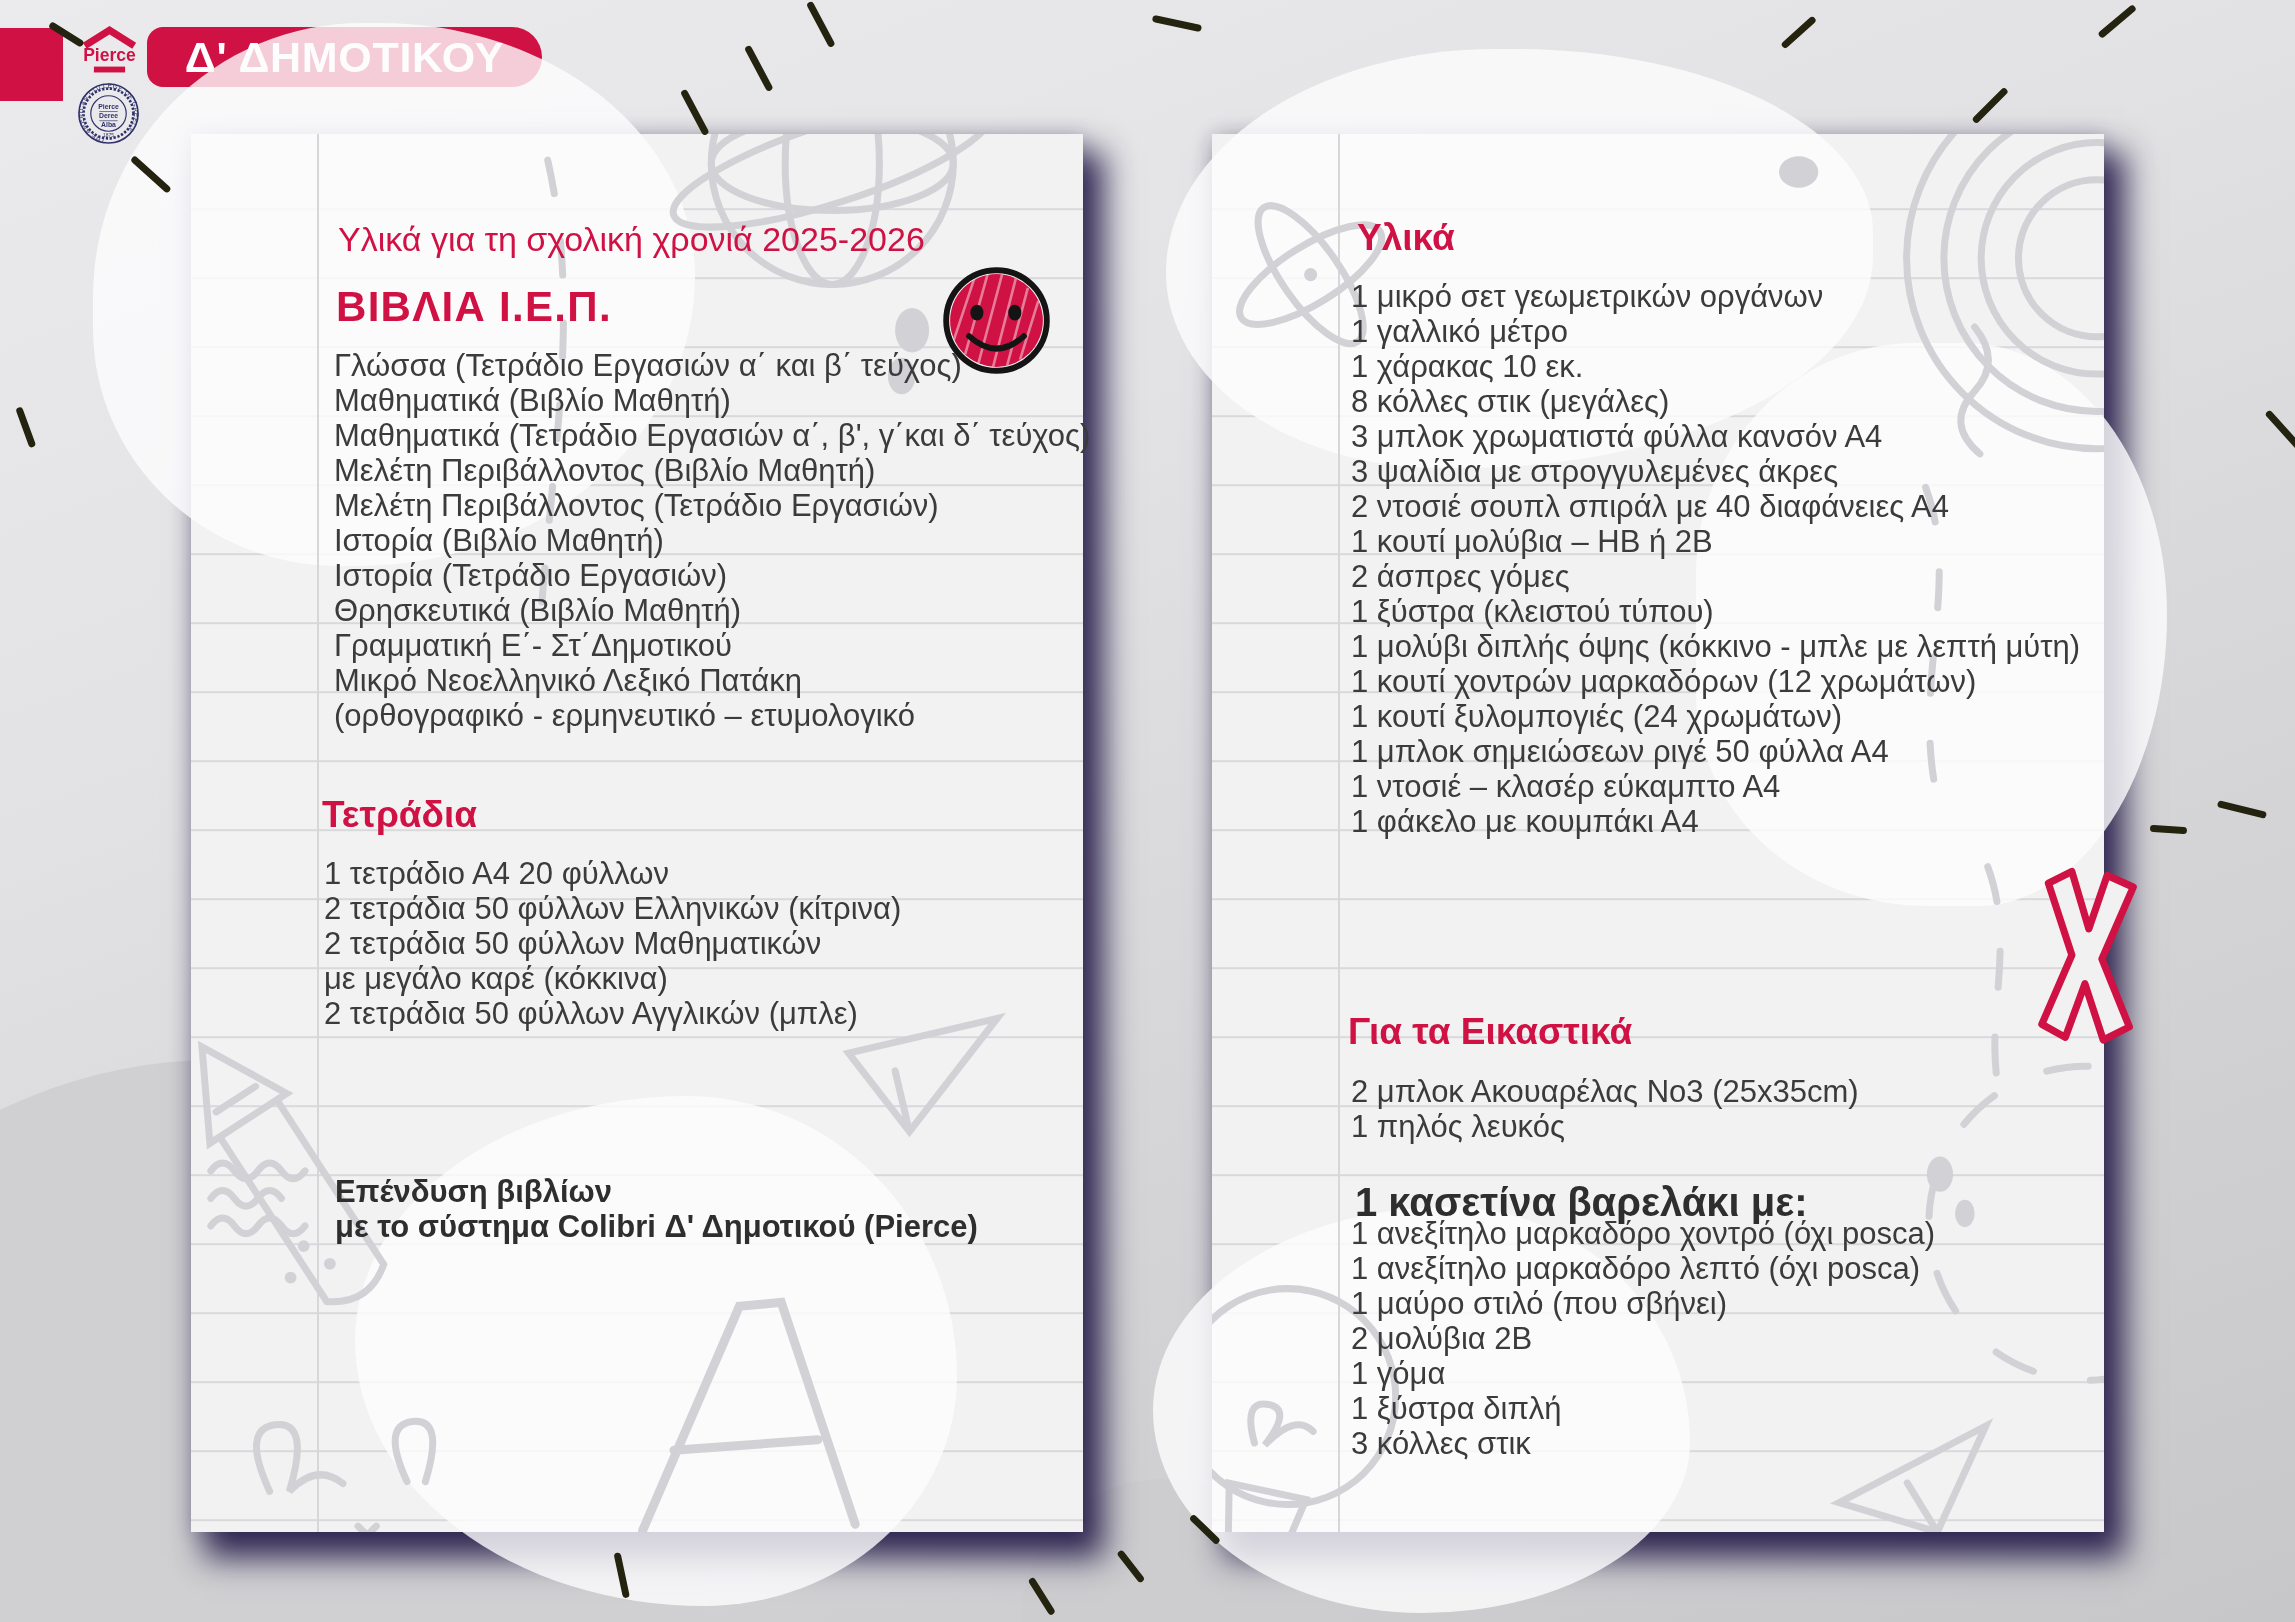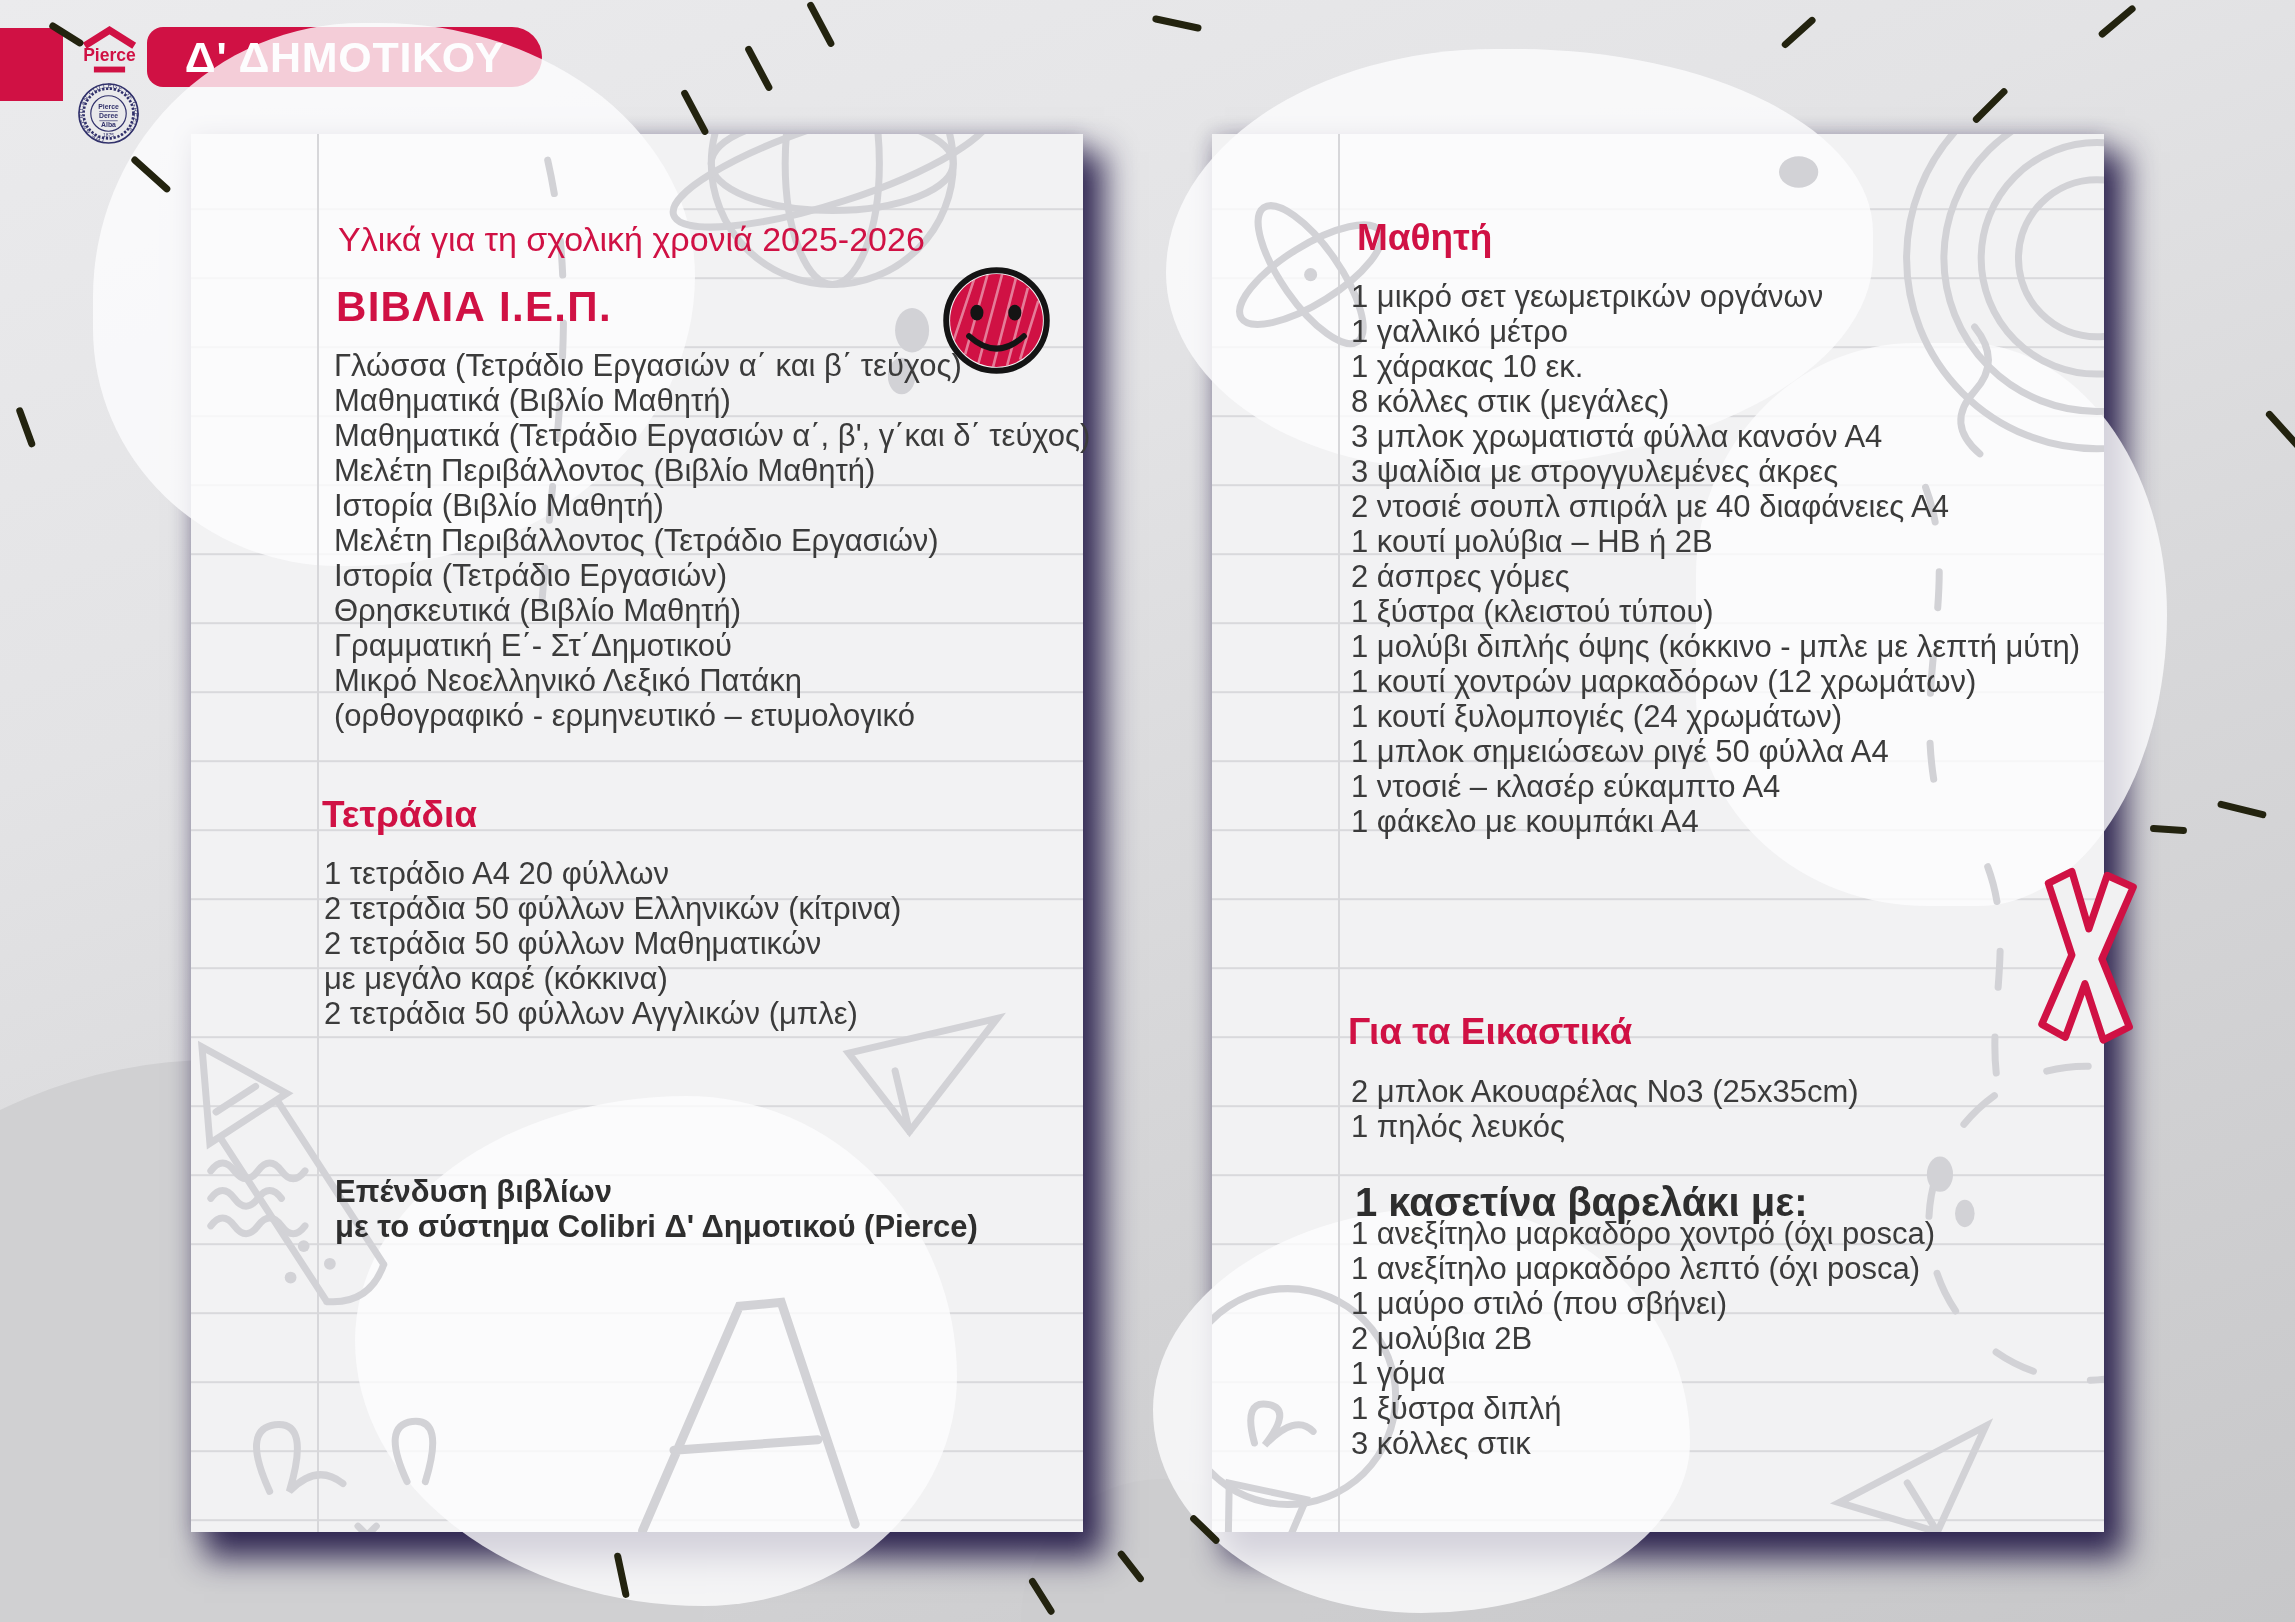--- a/index.html
+++ b/index.html
@@ -109,22 +109,22 @@
       </g>
     </svg>
 
     <div class="ptitle" style="left:147px;top:86px;">Υλικά για τη σχολική χρονιά 2025-2026</div>
     <div class="heading big" style="left:145px;top:149px;">ΒΙΒΛΙΑ Ι.Ε.Π.</div>
     <div class="list" style="left:143px;top:214px;">
         <div class="line">Γλώσσα (Τετράδιο Εργασιών α΄ και β΄ τεύχος)</div>
         <div class="line">Μαθηματικά (Βιβλίο Μαθητή)</div>
         <div class="line">Μαθηματικά (Τετράδιο Εργασιών α΄, β', γ΄και δ΄ τεύχος)</div>
         <div class="line">Μελέτη Περιβάλλοντος (Βιβλίο Μαθητή)</div>
+        <div class="line">Μελέτη Περιβάλλοντος (Τετράδιο Εργασιών)</div>
         <div class="line">Ιστορία (Βιβλίο Μαθητή)</div>
-        <div class="line">Μελέτη Περιβάλλοντος (Τετράδιο Εργασιών)</div>
         <div class="line">Ιστορία (Τετράδιο Εργασιών)</div>
         <div class="line">Θρησκευτικά (Βιβλίο Μαθητή)</div>
         <div class="line">Γραμματική Ε΄- Στ΄Δημοτικού</div>
         <div class="line">Μικρό Νεοελληνικό Λεξικό Πατάκη</div>
         <div class="line">(ορθογραφικό - ερμηνευτικό – ετυμολογικό</div>
       </div>
     <div class="heading" style="left:131px;top:660px;">Τετράδια</div>
     <div class="list" style="left:133px;top:722px;">
         <div class="line">1 τετράδιο Α4 20 φύλλων</div>
         <div class="line">2 τετράδια 50 φύλλων Ελληνικών (κίτρινα)</div>
@@ -166,21 +166,21 @@
         <path d="M55 2078 L175 2078 L158 2165 L72 2165 Z"></path>
         <path d="M80 2010 q -32 -62 10 -62 q 36 0 6 62 q 36 -58 68 -36"></path>
       </g>
       <g>
         <path d="M 958 2092 L1182 1975 L1108 2137 Z M1108 2137 L1062 2062"></path>
       </g>
       <ellipse cx="1112" cy="1590" rx="20" ry="27" fill="#d2d2d6" stroke="none"></ellipse>
       <ellipse cx="1150" cy="1650" rx="15" ry="21" fill="#d2d2d6" stroke="none"></ellipse>
     </svg>
 
-    <div class="heading" style="left:145px;top:83px;">Μαθητή</div>
+    <div class="heading" style="left:145px;top:83px;">Υλικά</div>
     <div class="list" style="left:139px;top:145px;">
         <div class="line">1 μικρό σετ γεωμετρικών οργάνων</div>
         <div class="line">1 γαλλικό μέτρο</div>
         <div class="line">1 χάρακας 10 εκ.</div>
         <div class="line">8 κόλλες στικ (μεγάλες)</div>
         <div class="line">3 μπλοκ χρωματιστά φύλλα κανσόν Α4</div>
         <div class="line">3 ψαλίδια με στρογγυλεμένες άκρες</div>
         <div class="line">2 ντοσιέ σουπλ σπιράλ με 40 διαφάνειες Α4</div>
         <div class="line">1 κουτί μολύβια – ΗΒ ή 2Β</div>
         <div class="line">2 άσπρες γόμες</div>

